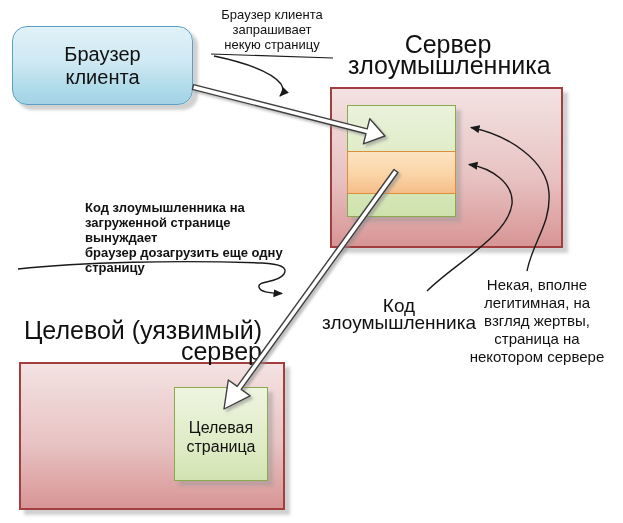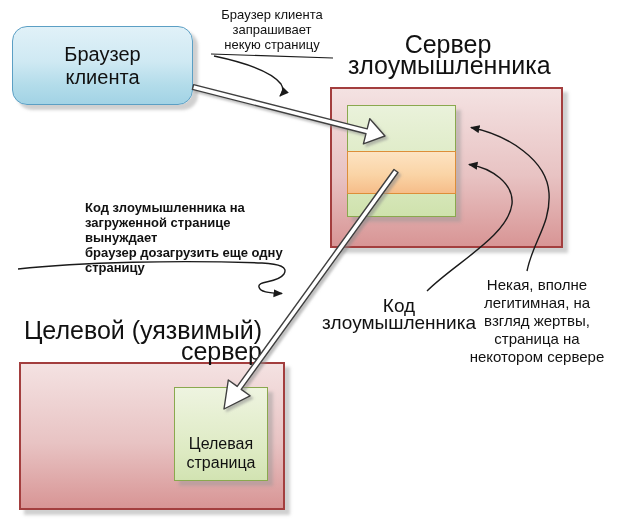--- a/index.html
+++ b/index.html
@@ -40,21 +40,21 @@
     left:19px;top:362px;width:262px;height:144px;
     border:2px solid #a33e3e;
     background:linear-gradient(180deg,#f4e2e2 0%,#e8c3c3 55%,#d89595 100%);
   }
   .target-page{
     position:absolute;left:153px;top:23px;width:94px;height:94px;
     border:1.5px solid #8aa84e;
     background:linear-gradient(180deg,#eef4e0 0%,#ddeac2 70%,#d2e3b2 100%);
     box-shadow:5px 5px 3px rgba(150,150,150,0.45);
     display:flex;align-items:flex-end;justify-content:center;text-align:center;
-    font-size:16px;line-height:19px;padding-bottom:8px;box-sizing:border-box;
+    font-size:16px;line-height:19px;padding-bottom:24px;box-sizing:border-box;
   }
 
   .title{font-size:25px;line-height:21px;text-align:center;}
   .server-title{left:348px;top:34px;width:200px;}
   .target-title{left:20px;top:320px;width:242px;text-align:right;}
 
   .note{font-size:13px;line-height:15px;}
   .top-note{left:197px;top:7px;width:150px;text-align:center;}
   .mid-note{left:85px;top:200px;width:215px;text-align:left;font-weight:bold;}
   .code-note{left:320px;top:297px;width:158px;text-align:center;font-size:19px;line-height:17px;}

